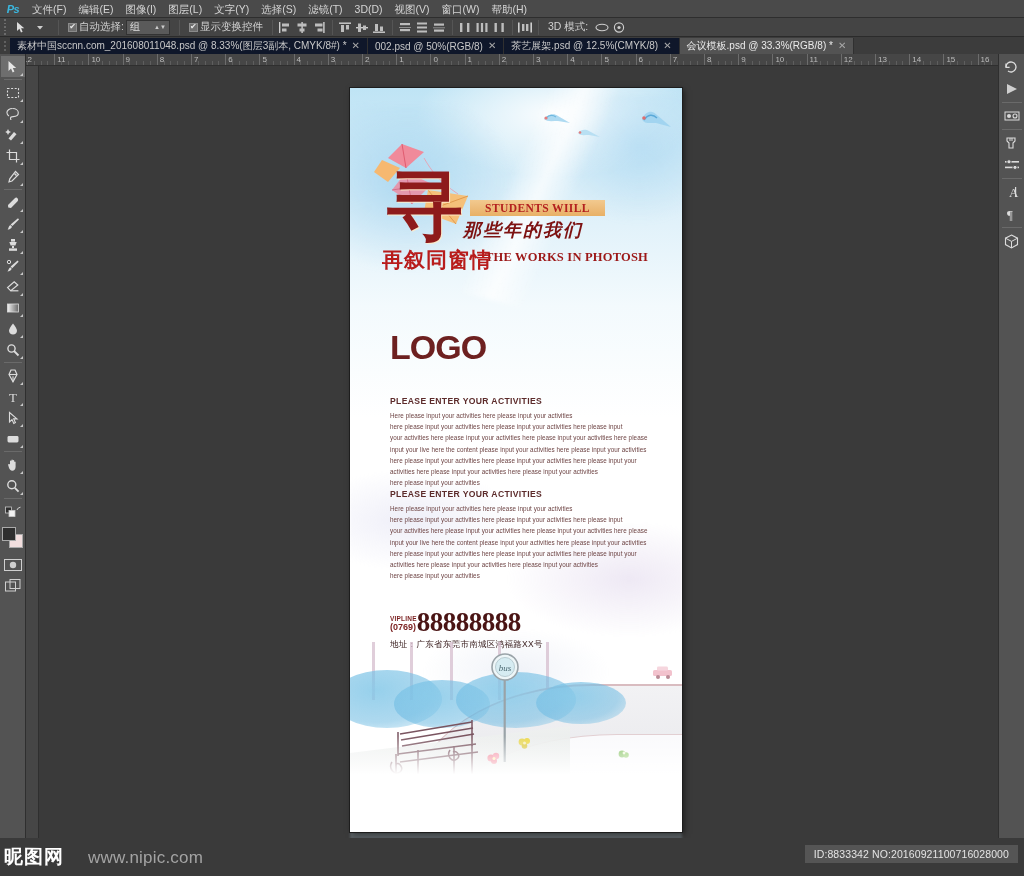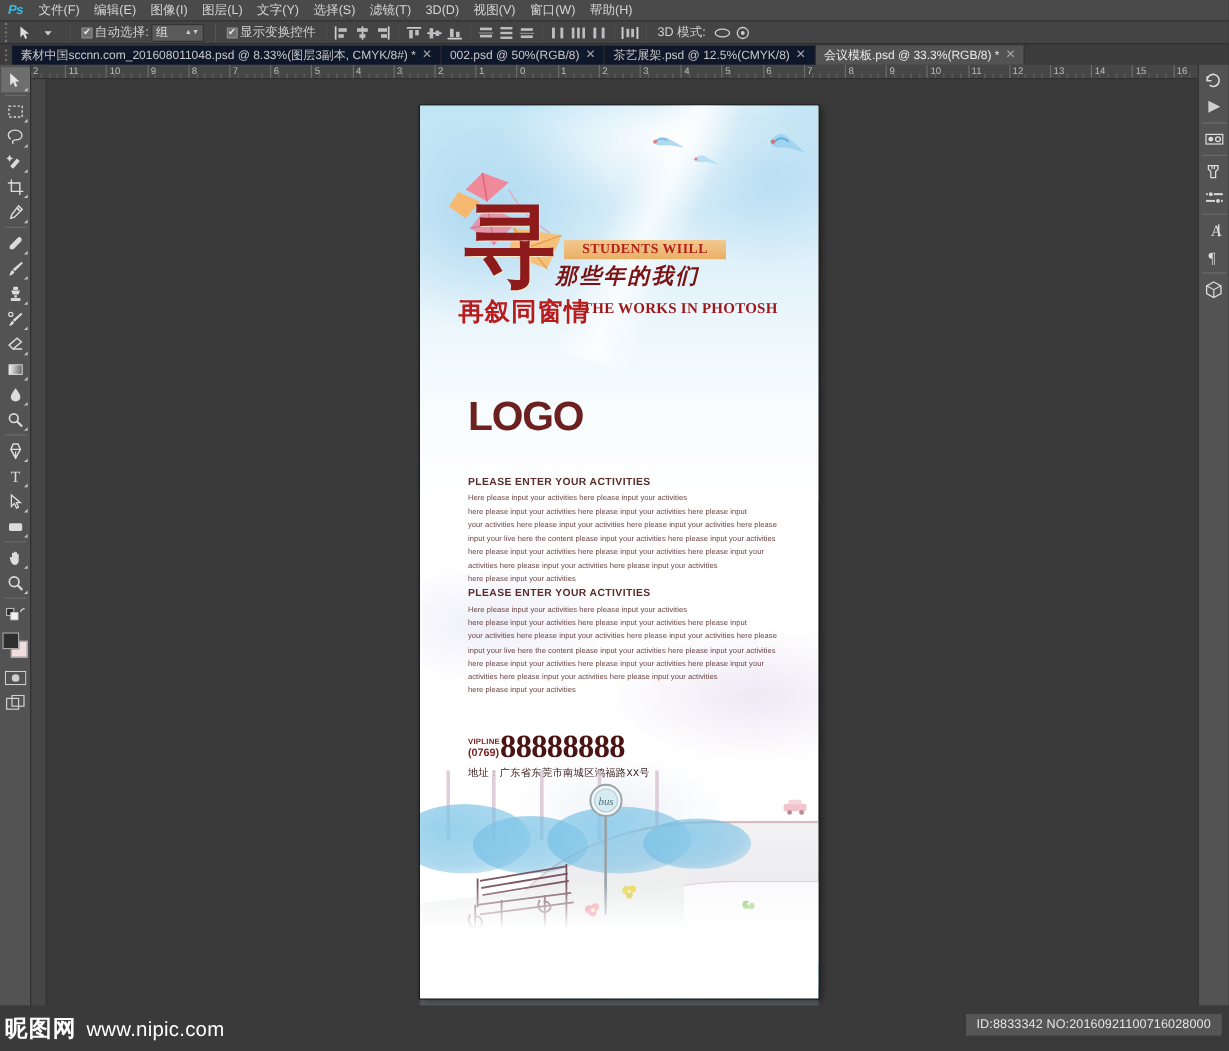--- a/index.html
+++ b/index.html
@@ -229,21 +229,21 @@
 
   .contact { position: absolute; left: 40px; top: 523px; }
   .ph-row { display: flex; align-items: flex-end; }
   .ph-lab { line-height: 1; padding-bottom: 2px; }
   .ph-lab .l1 { font-size: 6.5px; font-weight: bold; color: #7a1f1f; letter-spacing: .2px; }
   .ph-lab .l2 { font-size: 9px; font-weight: bold; color: #7a1f1f; line-height: 1.05; }
   .ph-num {
     font-family: "Liberation Serif", serif; font-size: 27px; font-weight: bold;
     color: #4a1414; line-height: .85; letter-spacing: -.5px;
   }
-  .addr { font-size: 8.5px; color: #3b2020; margin-top: 5px; letter-spacing: .3px; font-family: Liberation Mono, monospace; }
+  .addr { font-size: 8.5px; color: #3b2020; margin-top: 5px; letter-spacing: .3px; }
 
   
   .scenery { position: absolute; left: 0; bottom: 0; width: 100%; height: 190px; overflow: hidden; }
   .ground {
     position: absolute; left: 0; bottom: 0; width: 100%; height: 96px;
     background: linear-gradient(180deg, rgba(255,255,255,0), #ffffff 40%);
   }
   .road {
     position: absolute; right: -30px; bottom: 28px; width: 300px; height: 120px;
     border-top: 2px solid #d8b9bd;
@@ -278,21 +278,21 @@
   
   .bottombar {
     position: absolute; left: 0; bottom: 0; width: 1024px; height: 38px;
     background: #3a3a3a; display: flex; align-items: center;
   }
   .wm { display: flex; align-items: baseline; padding-left: 4px; }
   .wm-cn {
     font-family: "Liberation Serif", serif; font-size: 19px; color: #ffffff;
     font-weight: bold; letter-spacing: 1px;
   }
-  .wm-url { font-size: 17px; color: #ffffff; margin-left: 8px; letter-spacing: .2px; }
+  .wm-url { font-size: 17px; color: #a3a3a3; margin-left: 24px; letter-spacing: .2px; }
   .idbadge {
     position: absolute; right: 6px; top: 7px; background: #555;
     padding: 3px 9px; font-size: 10.5px; color: #e4e4e4; letter-spacing: .1px;
   }
 
   .vsb {
     position: absolute; right: 27px; top: 66px; width: 11px; height: 772px;
     background: #3f3f3f; border-left: 1px solid #303030;
   }
   .vsb-thumb { position: absolute; left: 2px; top: 40px; width: 7px; height: 250px;

